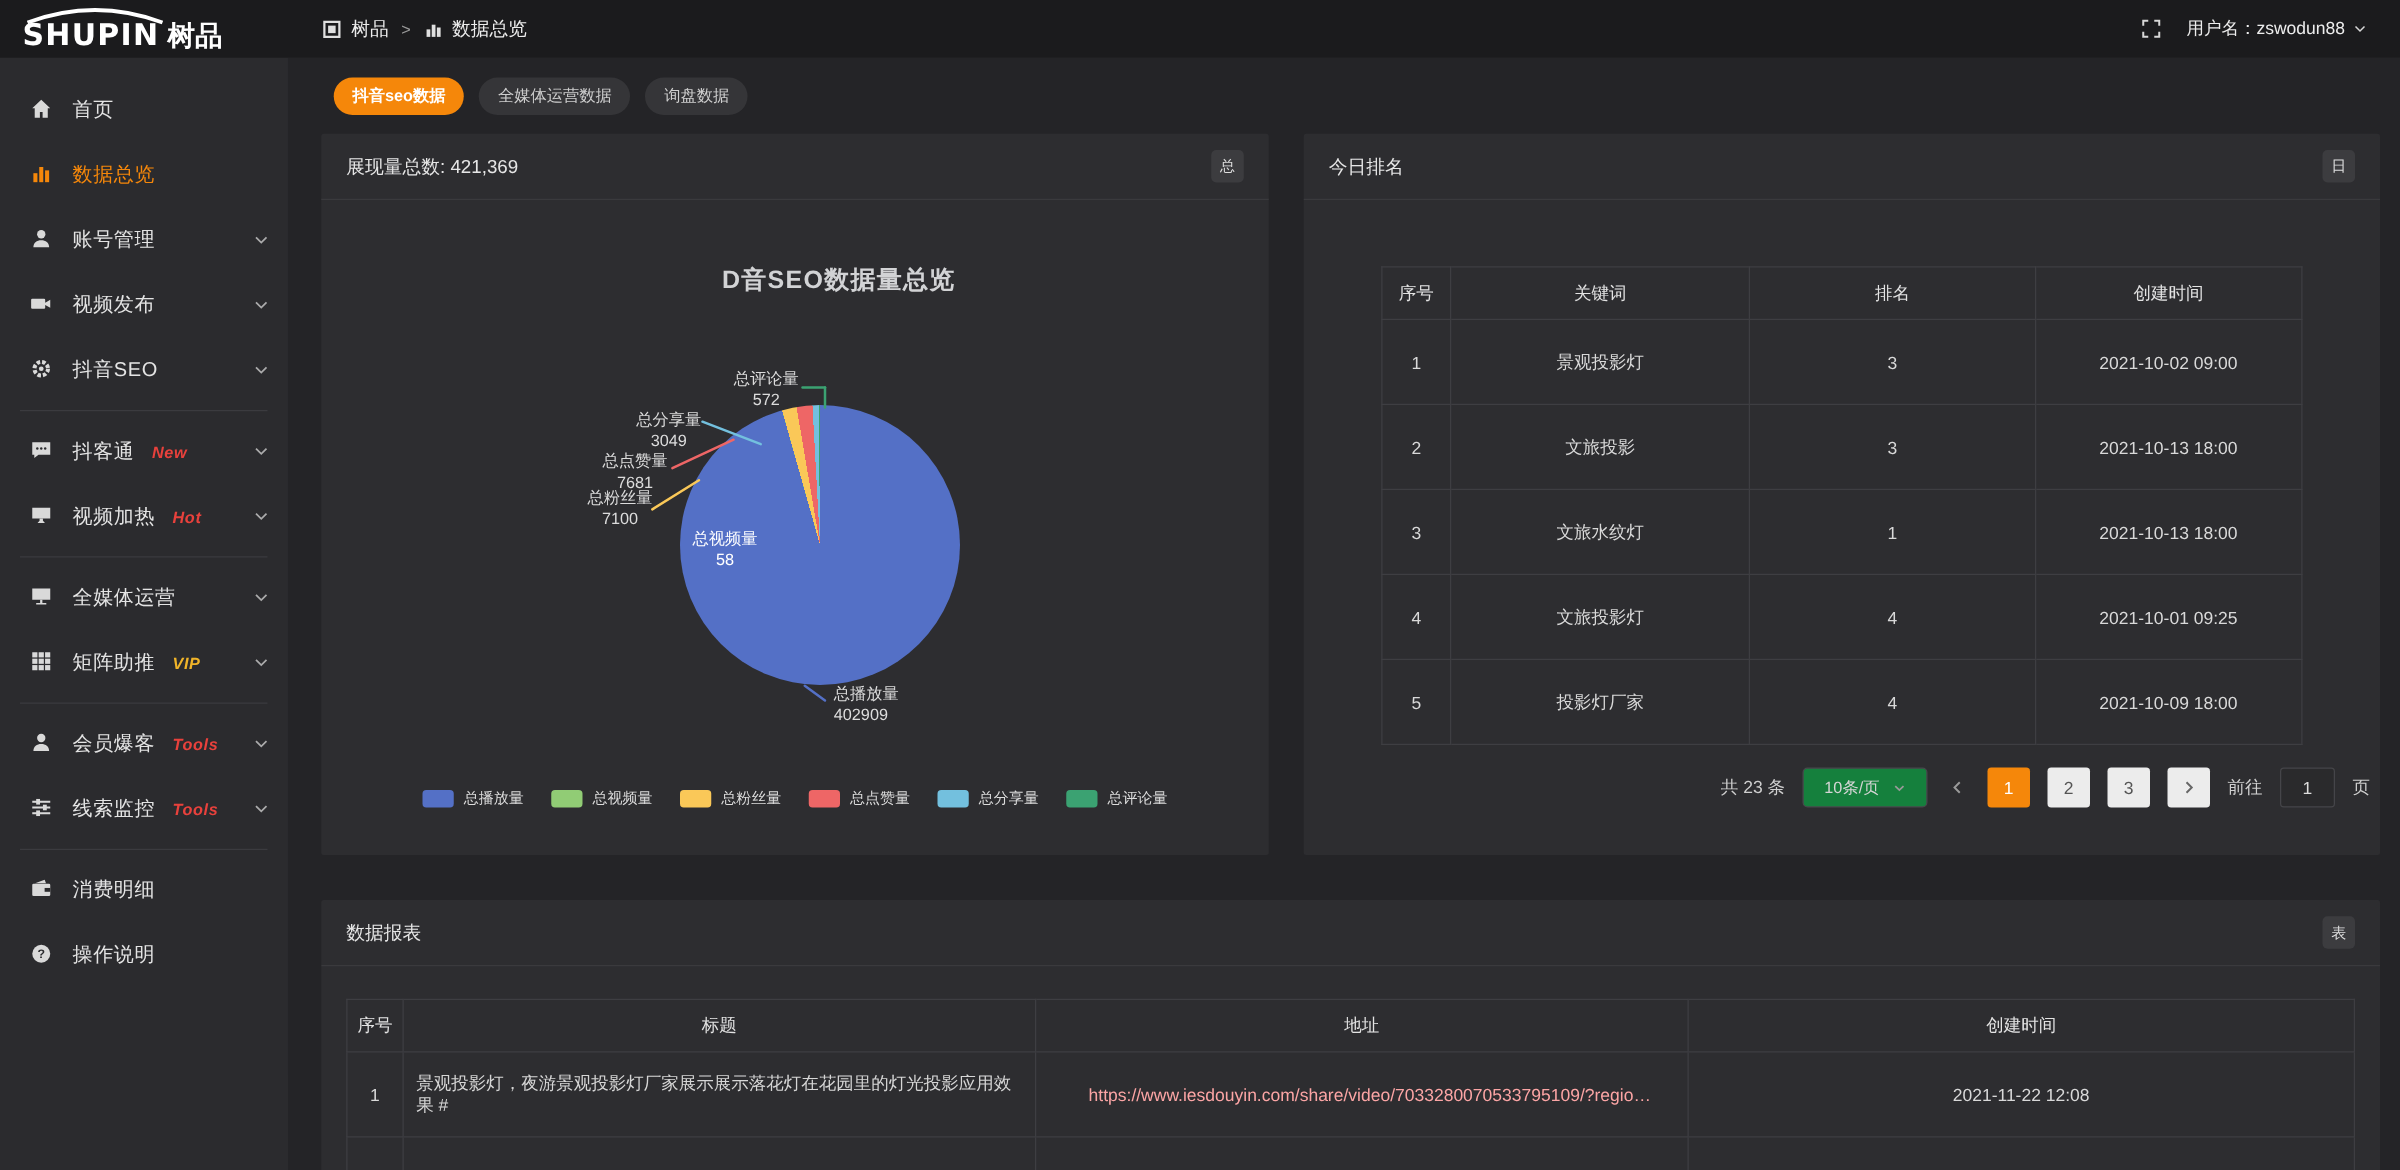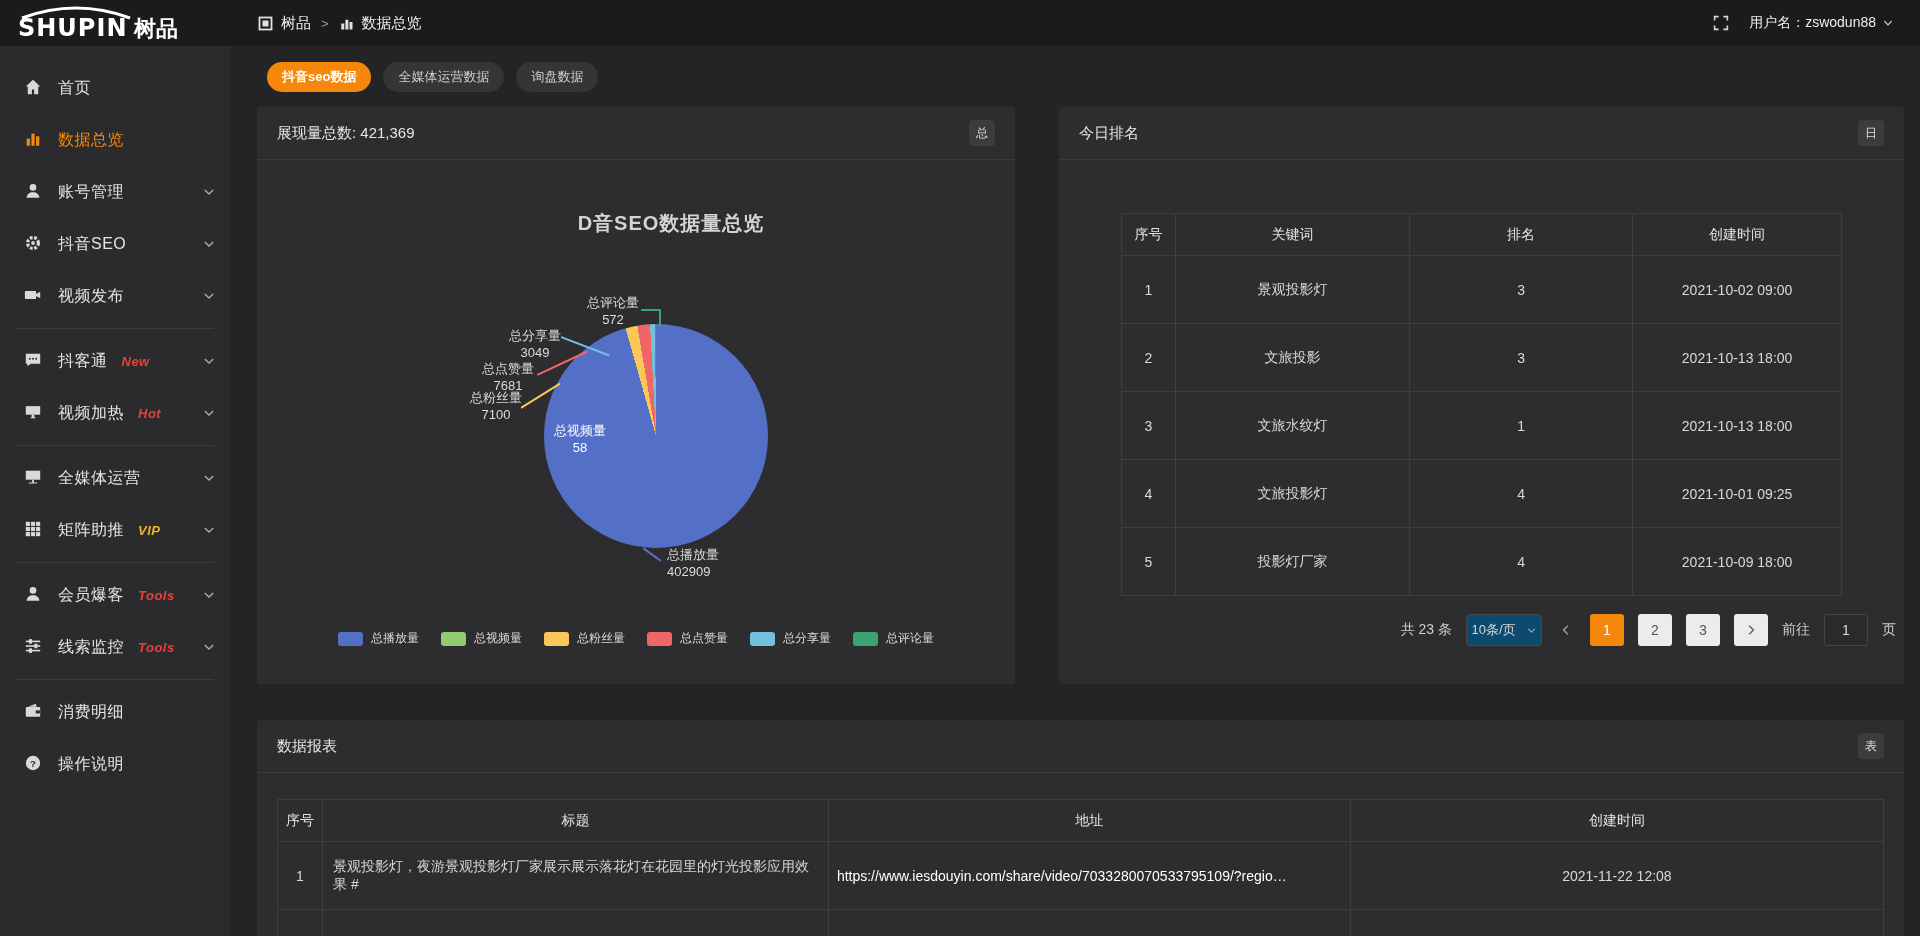--- a/index.html
+++ b/index.html
@@ -29,21 +29,21 @@
 .badge-txt{font-style:italic; font-weight:bold; font-size:13px; margin-left:14px; letter-spacing:.5px;}
 .chev{margin-left:auto; color:#c2c2c2; opacity:.85;}
 .side-divider{height:1px; background:#3b3b3f; margin:6px 16px;}
 
 
 .main{margin-left:230px; padding:16px 16px 0 27px;}
 .tabs{display:flex; gap:12px; margin:0 0 15px 10px;}
 .tab{height:30px; padding:0 15px; border:none; border-radius:15px; font-size:13px; background:#353538; color:#cfcfcf; cursor:pointer; font-family:inherit;}
 .tab.active{background:var(--orange); color:#fff; font-weight:bold;}
 
-.panels-row{display:flex; gap:44px;}
+.panels-row{display:flex; gap:28px;}
 .panel{background:var(--panel); border-radius:2px;}
 .panel-header{height:53px; display:flex; align-items:center; padding:0 20px; font-size:15px; color:#e6e6e6; border-bottom:1px solid var(--border);}
 .corner-badge{margin-left:auto; width:26px; height:26px; background:#3c3c3f; border-radius:4px; display:flex; align-items:center; justify-content:center; font-size:12px; color:#dedede; cursor:pointer;}
 
 
 .panel.seo{width:758px; height:577px; flex:none;}
 .chart-area{position:relative; height:524px;}
 .chart-title{position:absolute; left:314px; top:50px; width:200px; text-align:center; font-size:20px; font-weight:bold; color:#d2d3d5; letter-spacing:1px;}
 .pie{position:absolute; left:287px; top:164px; width:224px; height:224px; border-radius:50%;}
 .pie-label{position:absolute; width:80px; text-align:center; font-size:13px; line-height:17px; color:#dcdcdc;}
@@ -62,36 +62,36 @@
 table{width:100%; border-collapse:collapse; table-layout:fixed;}
 th,td{border:1px solid var(--tborder); text-align:center; font-weight:normal;}
 th{height:42px; font-size:14px; color:#e3e3e3;}
 td{height:68px; font-size:14px; color:#d9d9d9;}
 .rank-table{margin-top:53px;}
 .rank-table th:first-child{width:7.5%;}
 .rank-table th:nth-child(2){width:32.5%;}
 .rank-table th:nth-child(3){width:31%;}
 
 .pagination{display:flex; align-items:center; justify-content:flex-end; gap:14px; margin:18px -54px 0 0; font-size:14px; color:#cfcfcf;}
-.page-size{width:76px; height:32px; background:#0c4a6e; border:1px solid #48484c; border-radius:4px; display:flex; align-items:center; justify-content:center; gap:10px; font-size:13px; color:#d5d5d5; cursor:pointer;}
+.page-size{width:100px; height:32px; background:#15803d; border:1px solid #48484c; border-radius:4px; display:flex; align-items:center; justify-content:center; gap:10px; font-size:13px; color:#d5d5d5; cursor:pointer;}
 .pg-prev{width:20px; display:flex; justify-content:center; color:#9a9a9a; cursor:default;}
 .pages{display:flex; gap:14px;}
 .page-btn{min-width:34px; height:32px; border-radius:3px; background:#ececec; color:#555; font-size:14px; display:flex; align-items:center; justify-content:center; cursor:pointer;}
 .page-btn.active{background:var(--orange); color:#fff;}
 .goto-input{width:44px; height:32px; background:#2a2a2c; border:1px solid #454549; border-radius:3px; color:#ddd; text-align:center; font-size:14px; font-family:inherit;}
 
 
 .panel.report{margin-top:36px; height:300px; overflow:hidden;}
 .report-body{padding:26px 20px 0;}
 .report-table th:nth-child(1){width:45px;}
 .report-table th:nth-child(2){width:31.5%;}
 .report-table th:nth-child(3){width:32.5%;}
 .report-table td.title-cell{text-align:left; padding:0 10px; color:#d6d6d6;}
 .report-table td.link-cell{text-align:left; padding:0 8px;}
-.report-table a{color:#ffffff; text-decoration:none; font-size:14px;}
+.report-table a{color:#fca5a5; text-decoration:none; font-size:14px;margin-left:34px;}
 </style>
 </head>
 <body>
 
 <div class="topbar">
   <div class="logo">
     <svg width="185" height="36" viewBox="0 0 185 36">
       <path d="M8 13 Q 62 -7 116 13" fill="none" stroke="#ffffff" stroke-width="3"></path>
       <text x="4" y="31" fill="#ffffff" font-size="24" font-weight="bold" font-family="'DejaVu Sans',sans-serif" letter-spacing="1">SHUPIN</text>
       <text x="120" y="31" fill="#ffffff" font-size="22" font-weight="bold">树品</text>
@@ -153,39 +153,39 @@
         </span>
         <span class="lbl">账号管理</span>
         <span class="chev">
           <svg width="14" height="14" viewBox="0 0 20 20">
             <path d="M4 7l6 6 6-6" fill="none" stroke="currentColor" stroke-width="2"></path>
           </svg>
         </span>
       </div>
       <div class="side-item">
         <span class="icon">
+          <svg width="18" height="18" viewBox="0 0 20 20" fill="currentColor">
+            <path d="M2 5.5h10.5a1 1 0 011 1V9l4.5-2.5v7L13.5 11v2.5a1 1 0 01-1 1H2a1 1 0 01-1-1v-7a1 1 0 011-1z"></path>
+          </svg>
+        </span>
+        <span class="lbl">视频发布</span>
+        <span class="chev">
+          <svg width="14" height="14" viewBox="0 0 20 20">
+            <path d="M4 7l6 6 6-6" fill="none" stroke="currentColor" stroke-width="2"></path>
+          </svg>
+        </span>
+      </div>
+      <div class="side-item">
+        <span class="icon">
           <svg width="18" height="18" viewBox="0 0 20 20">
             <circle cx="10" cy="10" r="6" fill="none" stroke="currentColor" stroke-width="3.6" stroke-dasharray="3.1 1.7"></circle>
             <circle cx="10" cy="10" r="2.1" fill="currentColor"></circle>
           </svg>
         </span>
         <span class="lbl">抖音SEO</span>
-        <span class="chev">
-          <svg width="14" height="14" viewBox="0 0 20 20">
-            <path d="M4 7l6 6 6-6" fill="none" stroke="currentColor" stroke-width="2"></path>
-          </svg>
-        </span>
-      </div>
-      <div class="side-item">
-        <span class="icon">
-          <svg width="18" height="18" viewBox="0 0 20 20" fill="currentColor">
-            <path d="M2 5.5h10.5a1 1 0 011 1V9l4.5-2.5v7L13.5 11v2.5a1 1 0 01-1 1H2a1 1 0 01-1-1v-7a1 1 0 011-1z"></path>
-          </svg>
-        </span>
-        <span class="lbl">视频发布</span>
         <span class="chev">
           <svg width="14" height="14" viewBox="0 0 20 20">
             <path d="M4 7l6 6 6-6" fill="none" stroke="currentColor" stroke-width="2"></path>
           </svg>
         </span>
       </div>
       <div class="side-divider"></div>
       <div class="side-item">
         <span class="icon">
           <svg width="18" height="18" viewBox="0 0 20 20" fill="currentColor">

